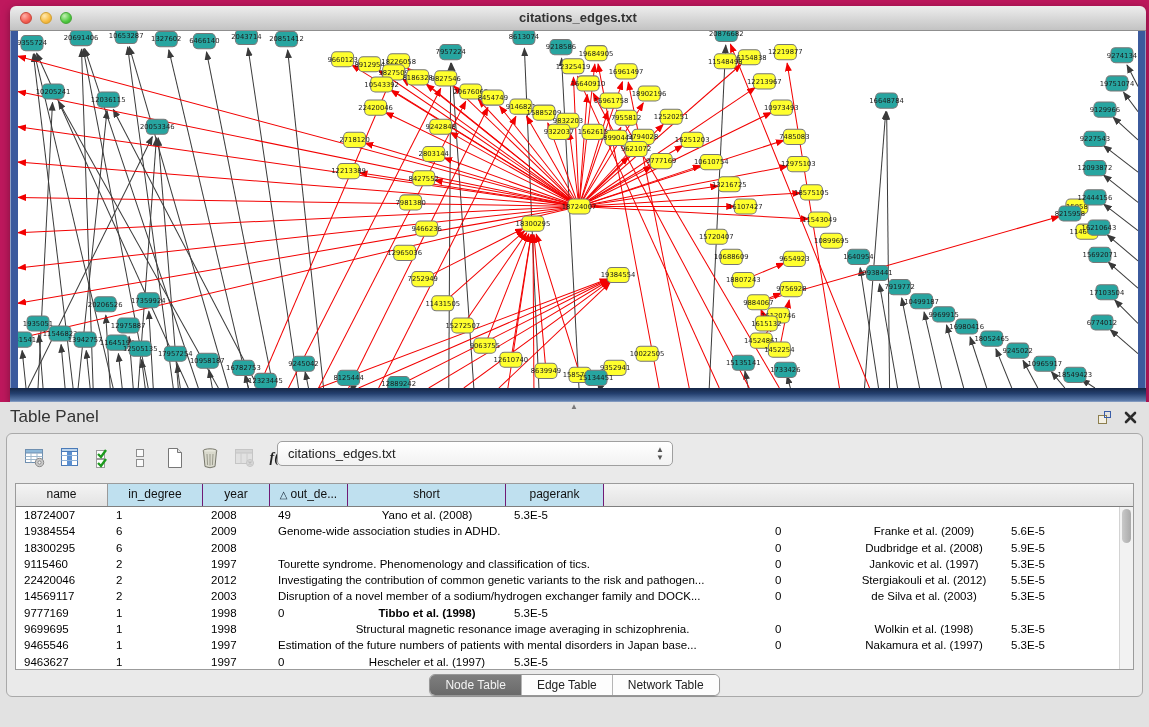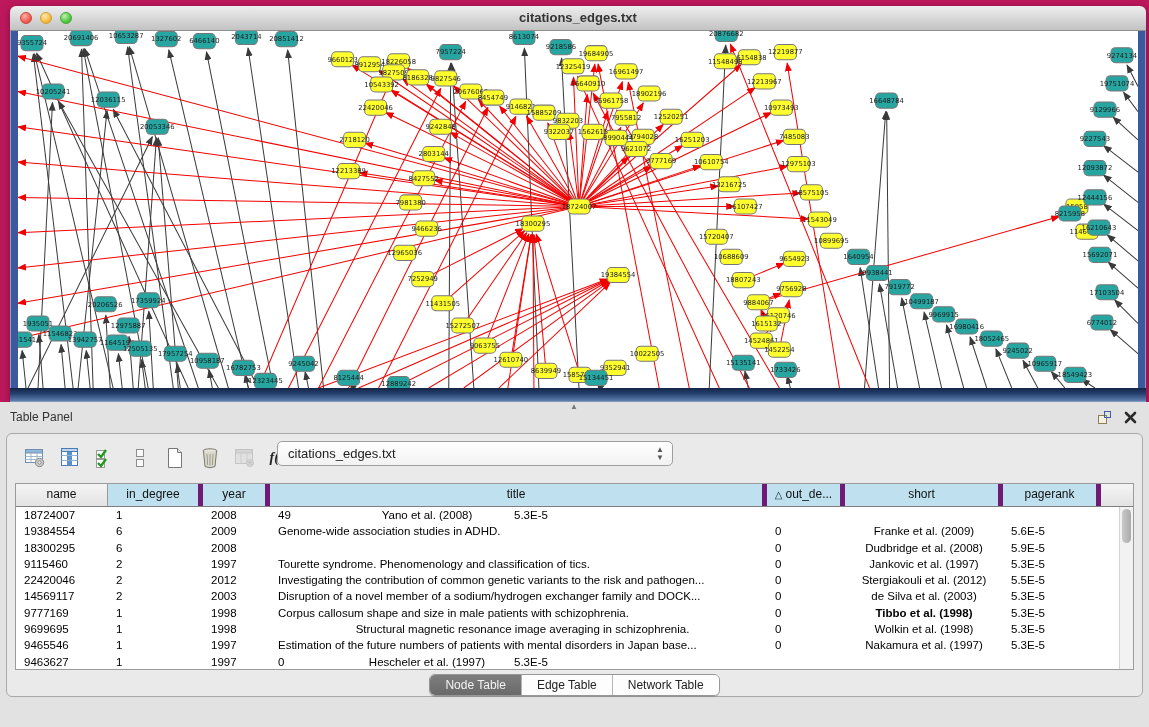--- a/index.html
+++ b/index.html
@@ -24,40 +24,40 @@
     background:#3b5a9d;padding:0 8px;box-sizing:border-box;
     box-shadow:inset 1px 0 0 #8fa0c4, inset -1px 0 0 #8fa0c4;}
   .net-canvas{width:100%;height:100%;display:block;background:#ffffff;}
   .net-bottom{position:absolute;left:0;right:0;bottom:0;height:14px;
     background:linear-gradient(180deg,#142545 0%,#24406f 40%,#5d7cab 90%,#93a7c8 100%);}
 
   
   .table-panel{position:absolute;left:0;top:402px;width:1149px;height:325px;background:#e2e2e2;}
   .grip{position:absolute;left:570px;top:2px;width:9px;height:6px;color:#777;font-size:8px;line-height:6px;}
   .panel-header{position:relative;height:30px;}
-  .panel-title{position:absolute;left:10px;top:0;height:30px;line-height:30px;font-size:12px;color:#333;}
+  .panel-title{position:absolute;left:10px;top:0;height:30px;line-height:30px;font-size:17px;color:#333;}
   .panel-hdr-icons{position:absolute;right:12px;top:8px;display:flex;gap:12px;align-items:center;}
   .panel-hdr-icons svg{display:block;cursor:pointer;}
 
   .panel-body{position:absolute;left:6px;right:6px;top:31px;height:264px;
     background:#eaeaea;border:1px solid #a9a9a9;border-radius:6px;box-sizing:border-box;}
 
   .toolbar{position:absolute;left:16px;top:9px;height:30px;display:flex;gap:11px;align-items:center;}
   .tb-icon{width:24px;height:24px;display:flex;align-items:center;justify-content:center;cursor:pointer;}
   .combo{position:absolute;left:270px;top:7px;width:396px;height:25px;
     background:linear-gradient(180deg,#ffffff,#f2f2f2);
     border:1px solid #9f9f9f;border-radius:5px;box-sizing:border-box;
     font-size:13px;color:#222;line-height:23px;padding-left:10px;cursor:pointer;}
   .combo .stepper{position:absolute;right:8px;top:4px;font-size:8px;color:#555;line-height:8px;text-align:center;}
 
   .table-wrap{position:absolute;left:8px;right:8px;top:49px;height:187px;
     background:#fff;border:1px solid #9b9b9b;box-sizing:border-box;overflow:hidden;}
   .thead{display:flex;height:22px;border-bottom:1px solid #7f7f7f;}
   .th{box-sizing:border-box;height:22px;line-height:21px;font-size:12px;color:#111;
-    text-align:center;background:#bfe0ef;border-right:5px solid #701a75;
+    text-align:center;background:#bfe0ef;border-right:1px solid #701a75;
     overflow:hidden;white-space:nowrap;cursor:pointer;}
   .th.gray{background:linear-gradient(180deg,#f4f4f4,#e3e3e3);border-right:1px solid #9a9a9a;}
   .th:last-child{border-right:none;}
   .sortmark{font-size:10px;margin-right:3px;color:#123;}
   .tbody .tr{display:flex;height:16.3px;line-height:16px;font-size:11.5px;color:#000;cursor:default;}
   .td{box-sizing:border-box;padding-left:8px;overflow:hidden;white-space:nowrap;}
   .td.center{text-align:center;padding-left:0;}
   .vscroll{position:absolute;top:23px;right:0;bottom:0;width:13px;background:#f2f2f2;border-left:1px solid #d3d3d3;}
   .vthumb{position:absolute;top:2px;left:2px;width:9px;height:34px;border-radius:5px;
     background:linear-gradient(90deg,#c9c9c9,#aaaaaa);cursor:pointer;}
@@ -847,21 +847,20 @@
       <div class="combo">
         <span>citations_edges.txt</span>
         <span class="stepper">▲<br>▼</span>
       </div>
 
       <div class="table-wrap">
         <div class="thead" id="thead">
             <div class="th gray" style="width: 92px;">name</div>
             <div class="th" style="width: 95px;">in_degree</div>
             <div class="th" style="width: 67px;">year</div>
-            <div class="th" style="width: 497px;">title</div>
             <div class="th" style="width: 78px;"><span class="sortmark">△</span>out_de...</div>
             <div class="th" style="width: 158px;">short</div>
             <div class="th" style="width: 98px;">pagerank</div>
             <div class="th gray" style="flex: 1 1 0%;"></div>
           </div>
         <div class="tbody" id="tbody">
             <div class="tr">
               <div class="td" style="width: 92px;">18724007</div>
               <div class="td" style="width: 95px;">1</div>
               <div class="td" style="width: 67px;">2008</div>
@@ -911,21 +910,20 @@
               <div class="td" style="width: 67px;">2003</div>
               <div class="td" style="width: 497px;">Disruption of a novel member of a sodium/hydrogen exchanger family and DOCK...</div>
               <div class="td" style="width: 78px;">0</div>
               <div class="td center" style="width: 158px;">de Silva et al. (2003)</div>
               <div class="td" style="width: 98px;">5.3E-5</div>
             </div>
             <div class="tr">
               <div class="td" style="width: 92px;">9777169</div>
               <div class="td" style="width: 95px;">1</div>
               <div class="td" style="width: 67px;">1998</div>
-              <div class="td" style="width: 497px;">Corpus callosum shape and size in male patients with schizophrenia.</div>
               <div class="td" style="width: 78px;">0</div>
               <div class="td center" style="width: 158px; font-weight: bold;">Tibbo et al. (1998)</div>
               <div class="td" style="width: 98px;">5.3E-5</div>
             </div>
             <div class="tr">
               <div class="td" style="width: 92px;">9699695</div>
               <div class="td" style="width: 95px;">1</div>
               <div class="td" style="width: 67px;">1998</div>
               <div class="td" style="width: 497px; text-align: center;">Structural magnetic resonance image averaging in schizophrenia.</div>
               <div class="td" style="width: 78px;">0</div>

